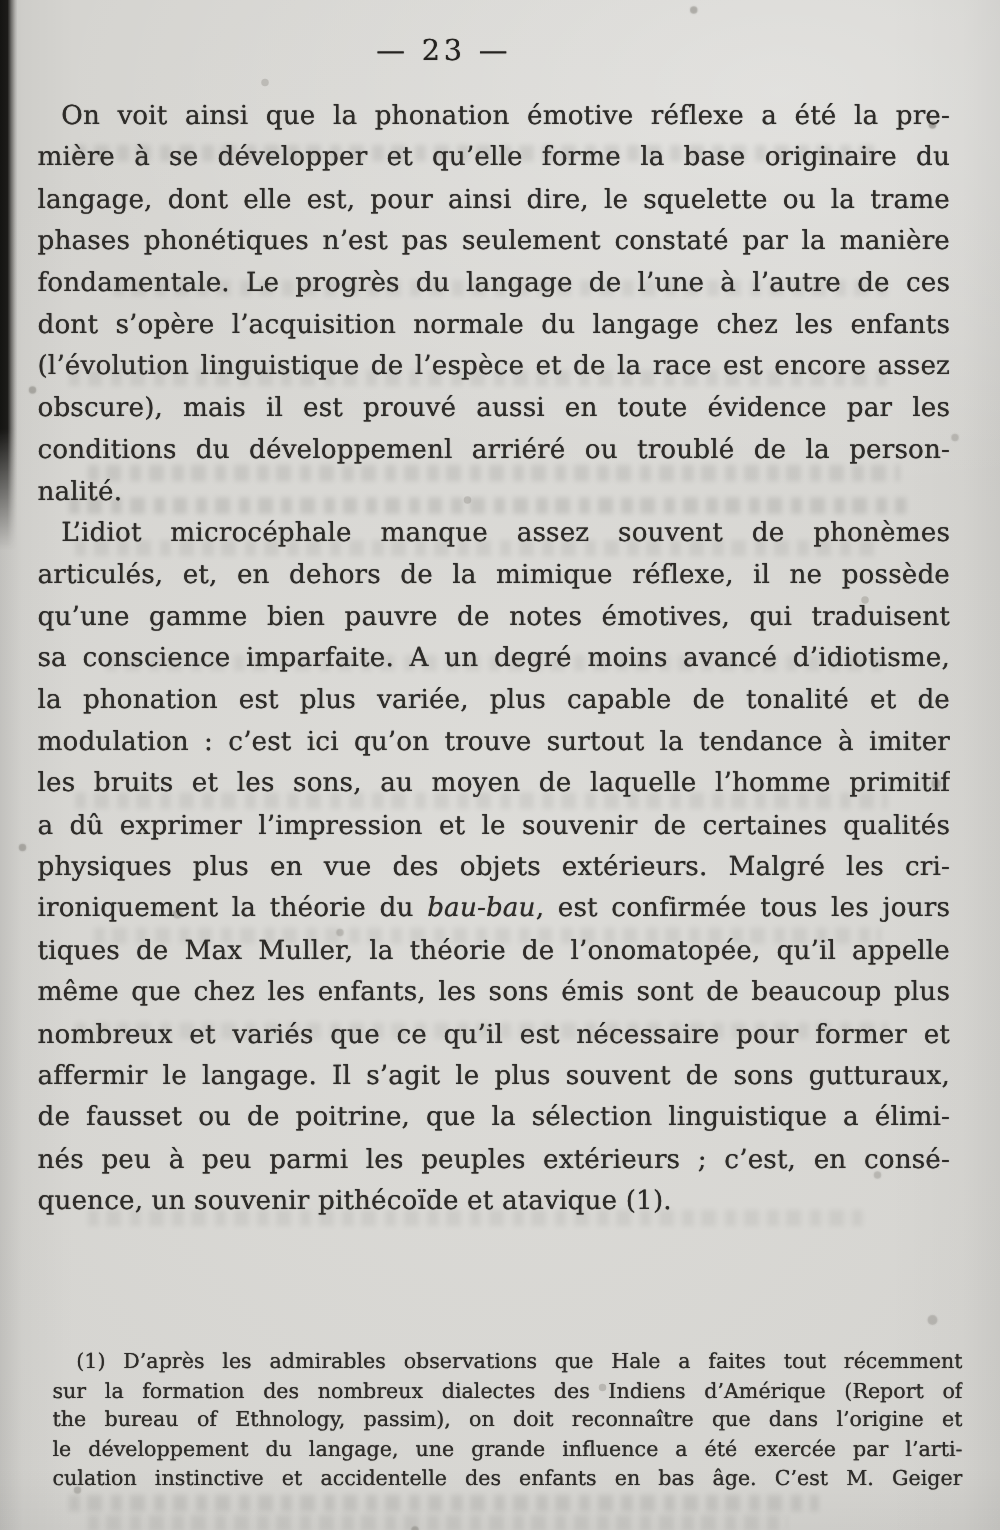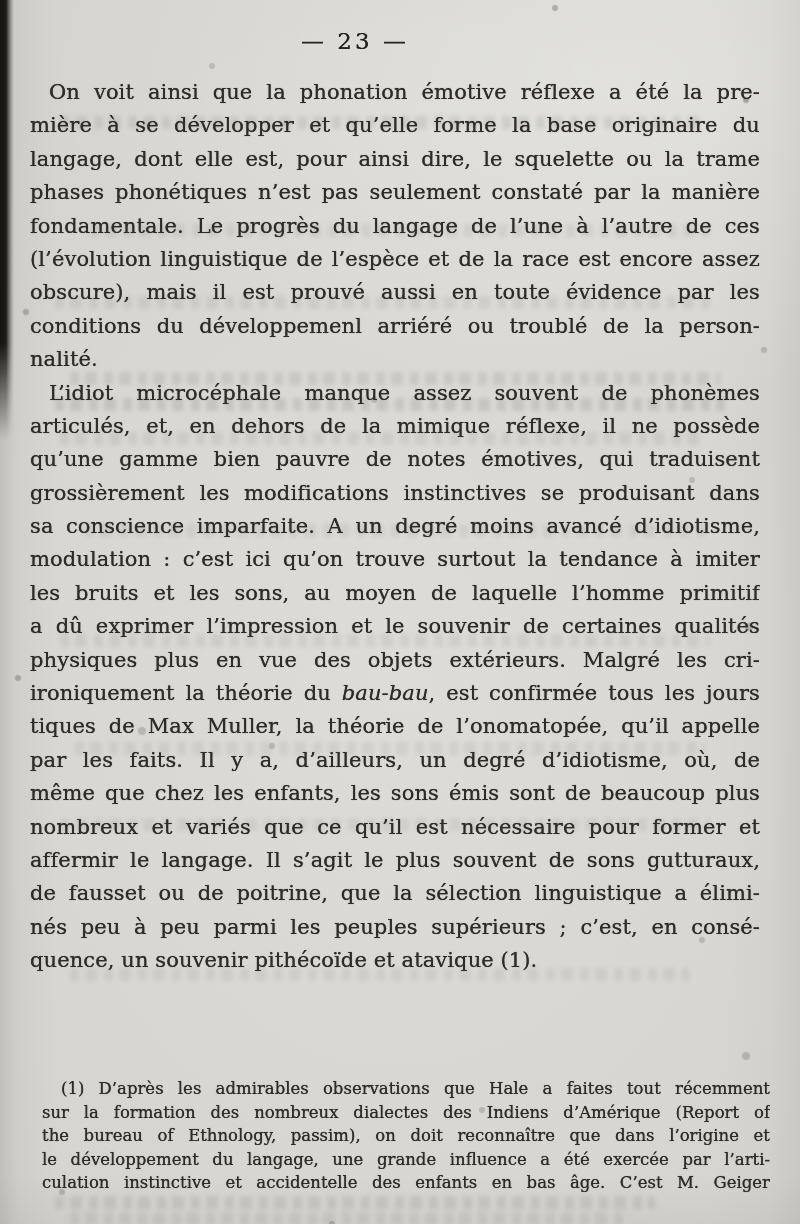--- a/index.html
+++ b/index.html
@@ -147,43 +147,43 @@
 
   <div class="folio">— 23 —</div>
 
   <div class="body-text">
     <div class="para">
         <div class="line first"><span>On voit ainsi que la phonation émotive réflexe a été la pre-</span></div>
         <div class="line"><span>mière à se développer et qu’elle forme la base originaire du</span></div>
         <div class="line"><span>langage, dont elle est, pour ainsi dire, le squelette ou la trame</span></div>
         <div class="line"><span>phases phonétiques n’est pas seulement constaté par la manière</span></div>
         <div class="line"><span>fondamentale. Le progrès du langage de l’une à l’autre de ces</span></div>
+        <div class="line"><span>dont s’opère l’acquisition normale du langage chez les enfants</span></div>
         <div class="line"><span>(l’évolution linguistique de l’espèce et de la race est encore assez</span></div>
         <div class="line"><span>obscure), mais il est prouvé aussi en toute évidence par les</span></div>
         <div class="line"><span>conditions du développemenl arriéré ou troublé de la person-</span></div>
         <div class="line last-left"><span>nalité.</span></div>
       </div>
     <div class="para">
         <div class="line first"><span>L’idiot microcéphale manque assez souvent de phonèmes</span></div>
         <div class="line"><span>articulés, et, en dehors de la mimique réflexe, il ne possède</span></div>
         <div class="line"><span>qu’une gamme bien pauvre de notes émotives, qui traduisent</span></div>
-        <div class="line"><span>grossièrement les modifications instinctives se produisant dans</span></div>
         <div class="line"><span>sa conscience imparfaite. A un degré moins avancé d’idiotisme,</span></div>
+        <div class="line"><span>la phonation est plus variée, plus capable de tonalité et de</span></div>
         <div class="line"><span>modulation : c’est ici qu’on trouve surtout la tendance à imiter</span></div>
         <div class="line"><span>les bruits et les sons, au moyen de laquelle l’homme primitif</span></div>
         <div class="line"><span>a dû exprimer l’impression et le souvenir de certaines qualités</span></div>
         <div class="line"><span>physiques plus en vue des objets extérieurs. Malgré les cri-</span></div>
         <div class="line"><span>ironiquement la théorie du </span><i>bau-bau</i><span>, est confirmée tous les jours</span></div>
         <div class="line"><span>tiques de Max Muller, la théorie de l’onomatopée, qu’il appelle</span></div>
-        <div class="line"><span>par les faits. Il y a, d’ailleurs, un degré d’idiotisme, où, de</span></div>
         <div class="line"><span>même que chez les enfants, les sons émis sont de beaucoup plus</span></div>
         <div class="line"><span>nombreux et variés que ce qu’il est nécessaire pour former et</span></div>
         <div class="line"><span>affermir le langage. Il s’agit le plus souvent de sons gutturaux,</span></div>
         <div class="line"><span>de fausset ou de poitrine, que la sélection linguistique a élimi-</span></div>
-        <div class="line"><span>nés peu à peu parmi les peuples supérieurs ; c’est, en consé-</span></div>
+        <div class="line"><span>nés peu à peu parmi les peuples extérieurs ; c’est, en consé-</span></div>
         <div class="line last-left"><span>quence, un souvenir pithécoïde et atavique (1).</span></div>
       </div>
   </div>
 
   <div class="footnote">
     <div class="para">
         <div class="line first"><span>(1) D’après les admirables observations que Hale a faites tout récemment</span></div>
         <div class="line"><span>sur la formation des nombreux dialectes des Indiens d’Amérique (Report of</span></div>
         <div class="line"><span>the bureau of Ethnology, passim), on doit reconnaître que dans l’origine et</span></div>
         <div class="line"><span>le développement du langage, une grande influence a été exercée par l’arti-</span></div>

